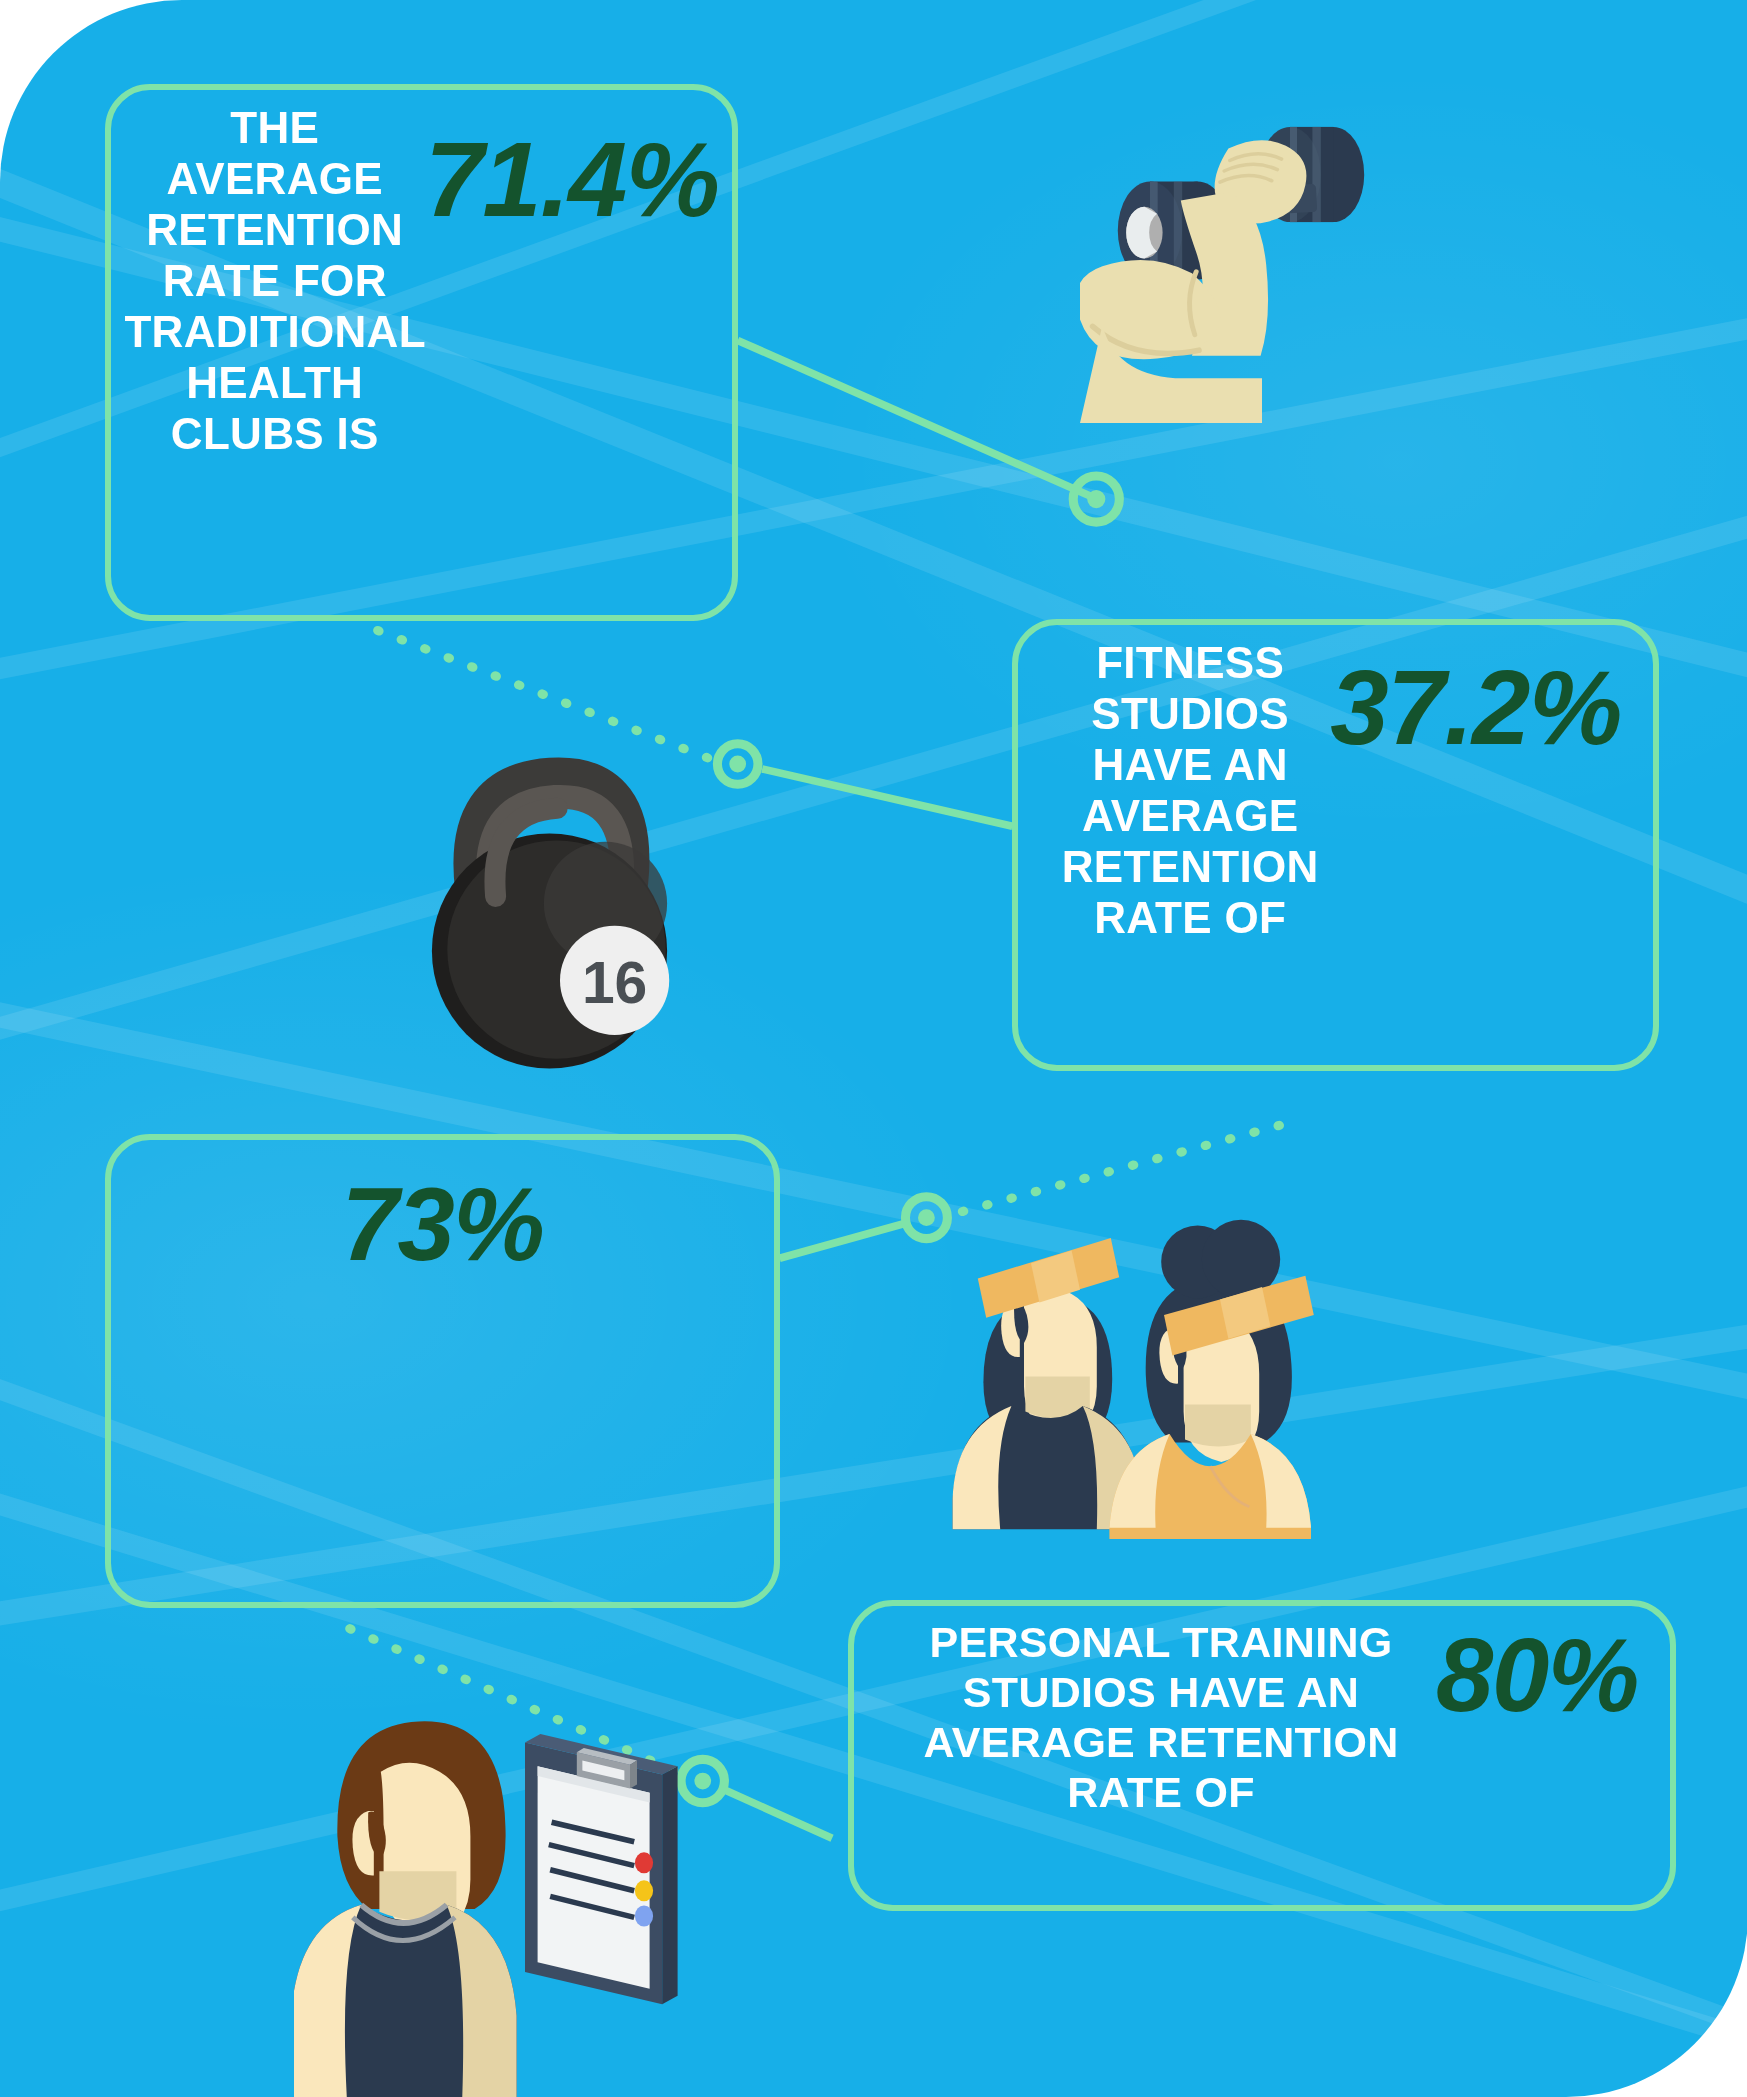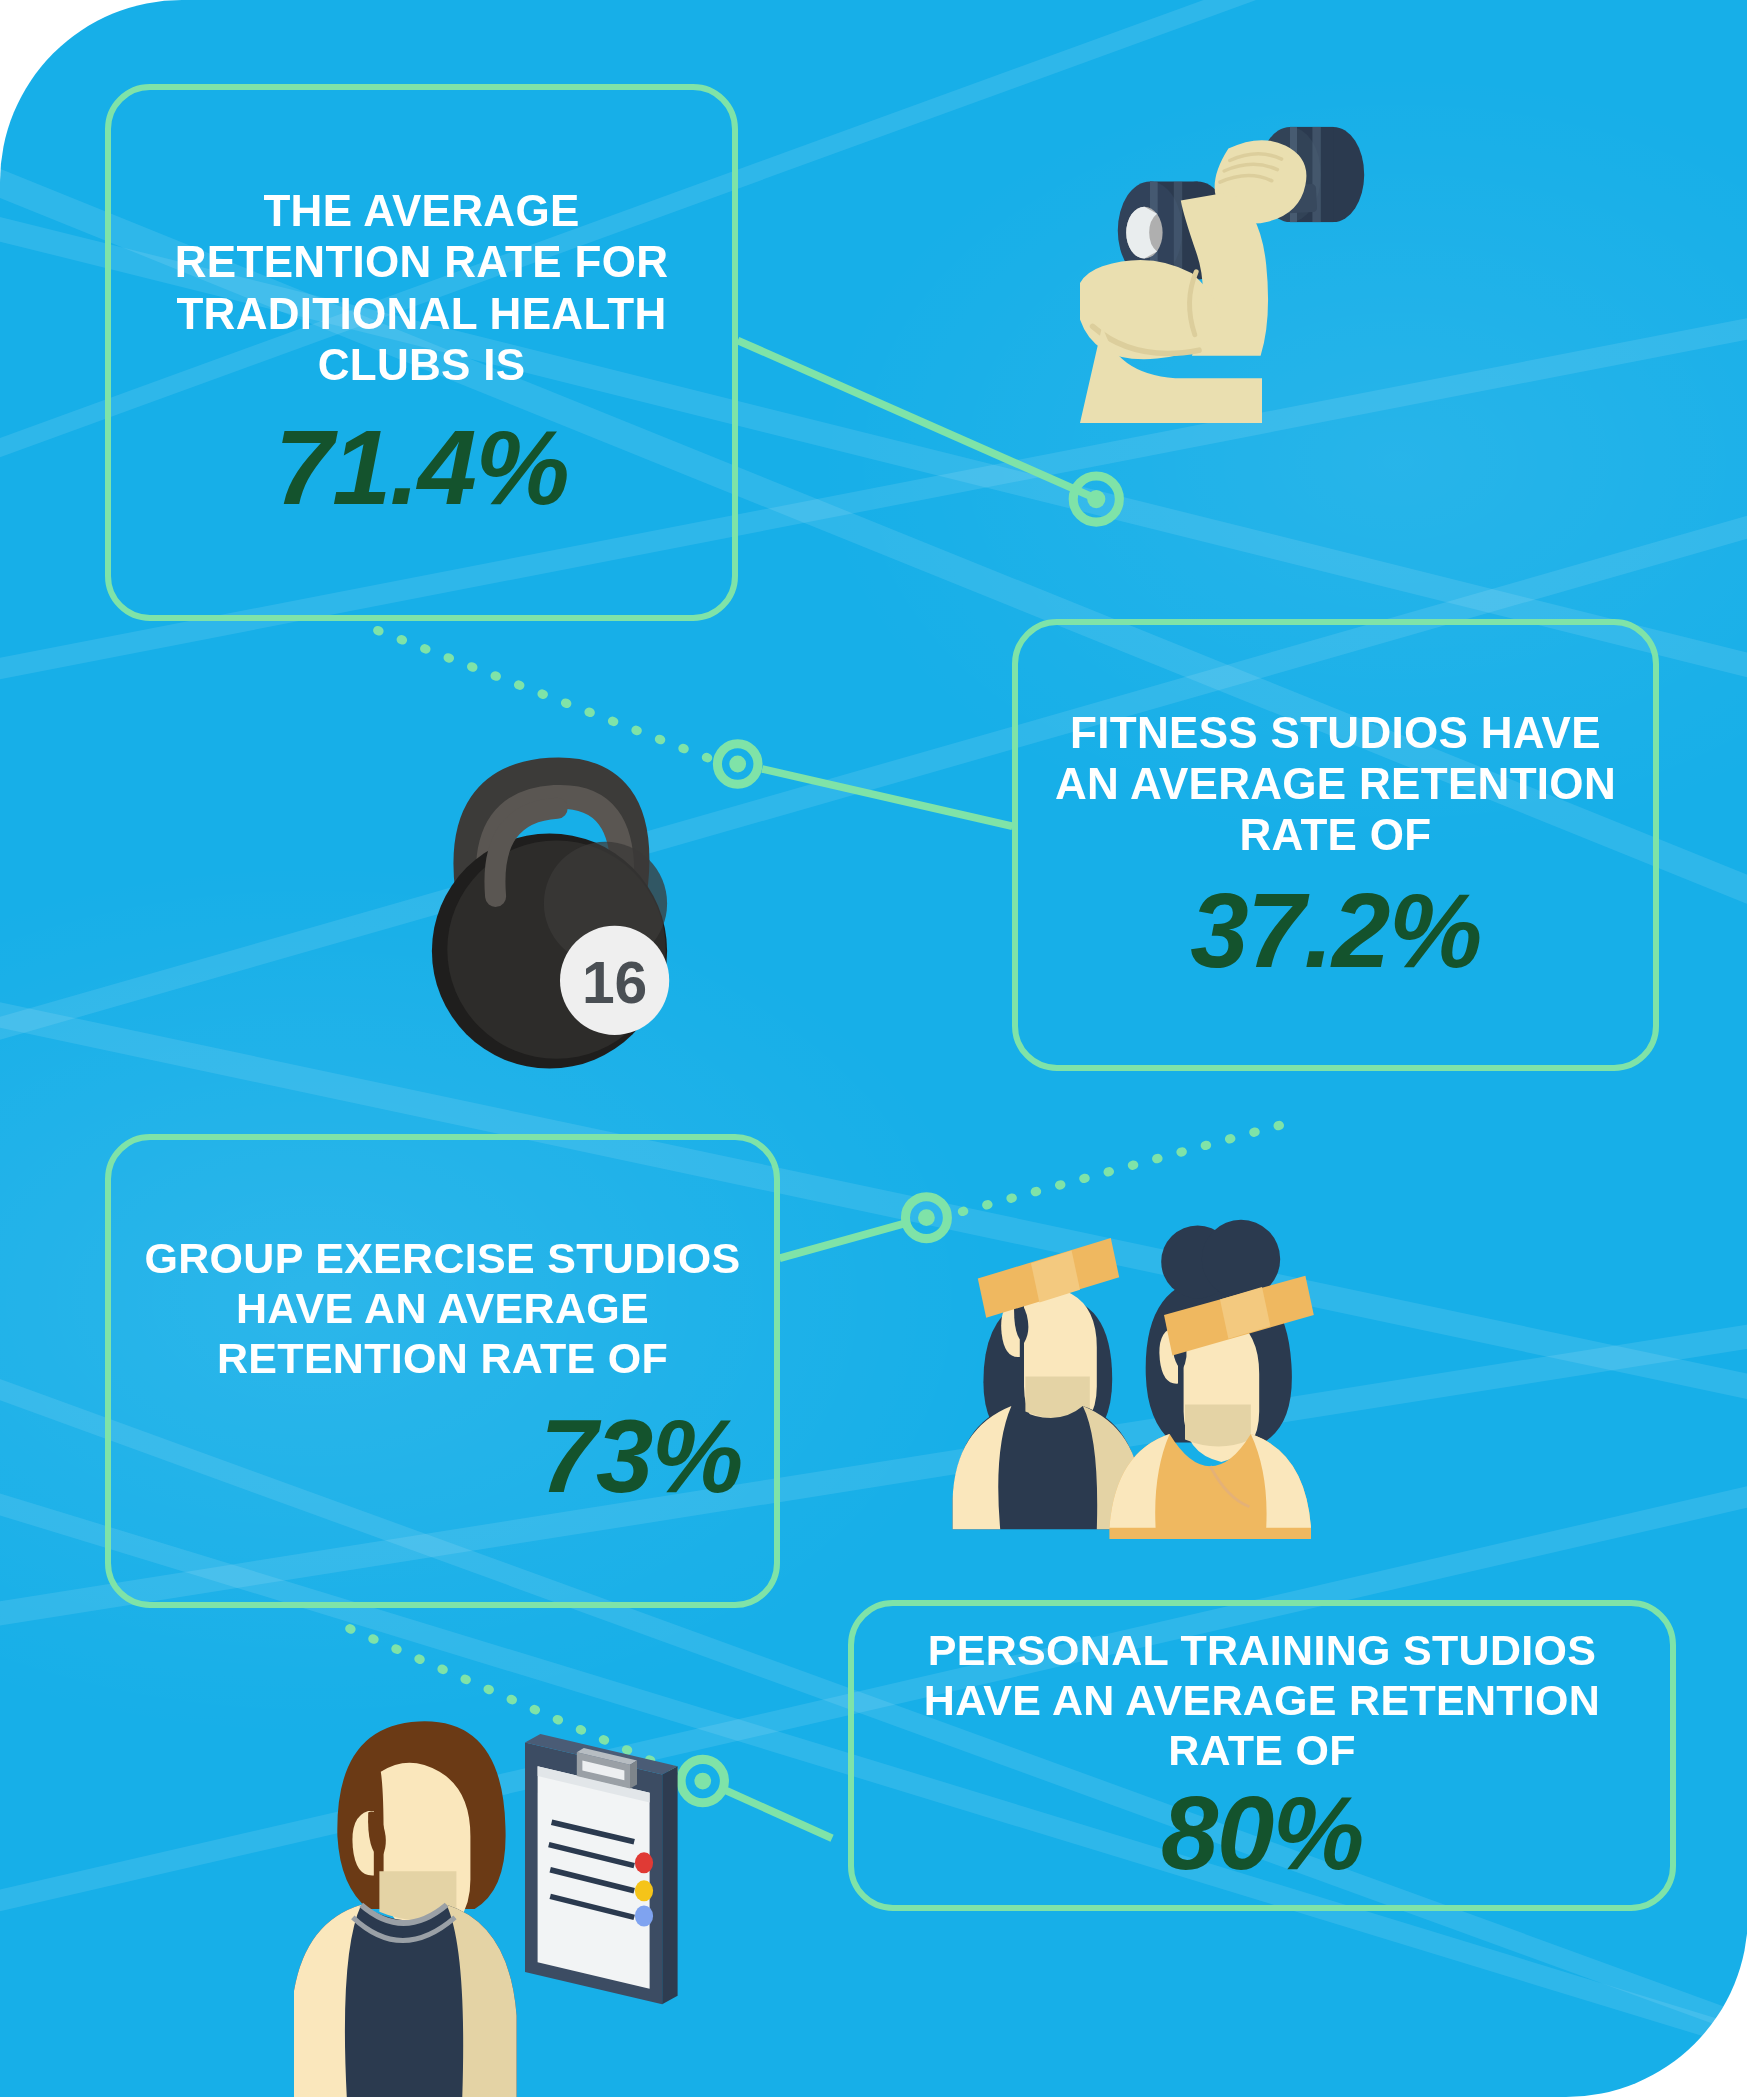--- a/index.html
+++ b/index.html
@@ -26,23 +26,23 @@
 
   
   .wires{position:absolute;left:0;top:0;width:1748px;height:2097px;}
 
   
   .card{
     position:absolute;
     border:6.3px solid #7FE3A8;
     border-radius:45px;
     box-sizing:border-box;
-    display:flex;flex-direction:column;
+    display:flex;flex-direction:row;
     justify-content:center;
-    padding:0 32px;
+    padding:12px 32px;
   }
   .card .head{
     color:#ffffff;
     font-weight:bold;
     letter-spacing:0.3px;
     line-height:1.16;
     text-transform:uppercase;
   }
   .card .stat{
     color:#14532d;
@@ -266,21 +266,20 @@
     <div class="head">THE AVERAGE RETENTION RATE FOR TRADITIONAL HEALTH CLUBS IS</div>
     <div class="stat">71.4%</div>
   </div>
 
   <div class="card" id="card-fitness-studios">
     <div class="head">FITNESS STUDIOS HAVE AN AVERAGE RETENTION RATE OF</div>
     <div class="stat">37.2%</div>
   </div>
 
   <div class="card" id="card-group-exercise">
-    <div class="head">GROUP EXERCISE STUDIOS HAVE AN AVERAGE RETENTION RATE OF</div>
     <div class="stat">73%</div>
   </div>
 
   <div class="card" id="card-personal-training">
     <div class="head">PERSONAL TRAINING STUDIOS HAVE AN AVERAGE RETENTION RATE OF</div>
     <div class="stat">80%</div>
   </div>
 
 </div>
 

